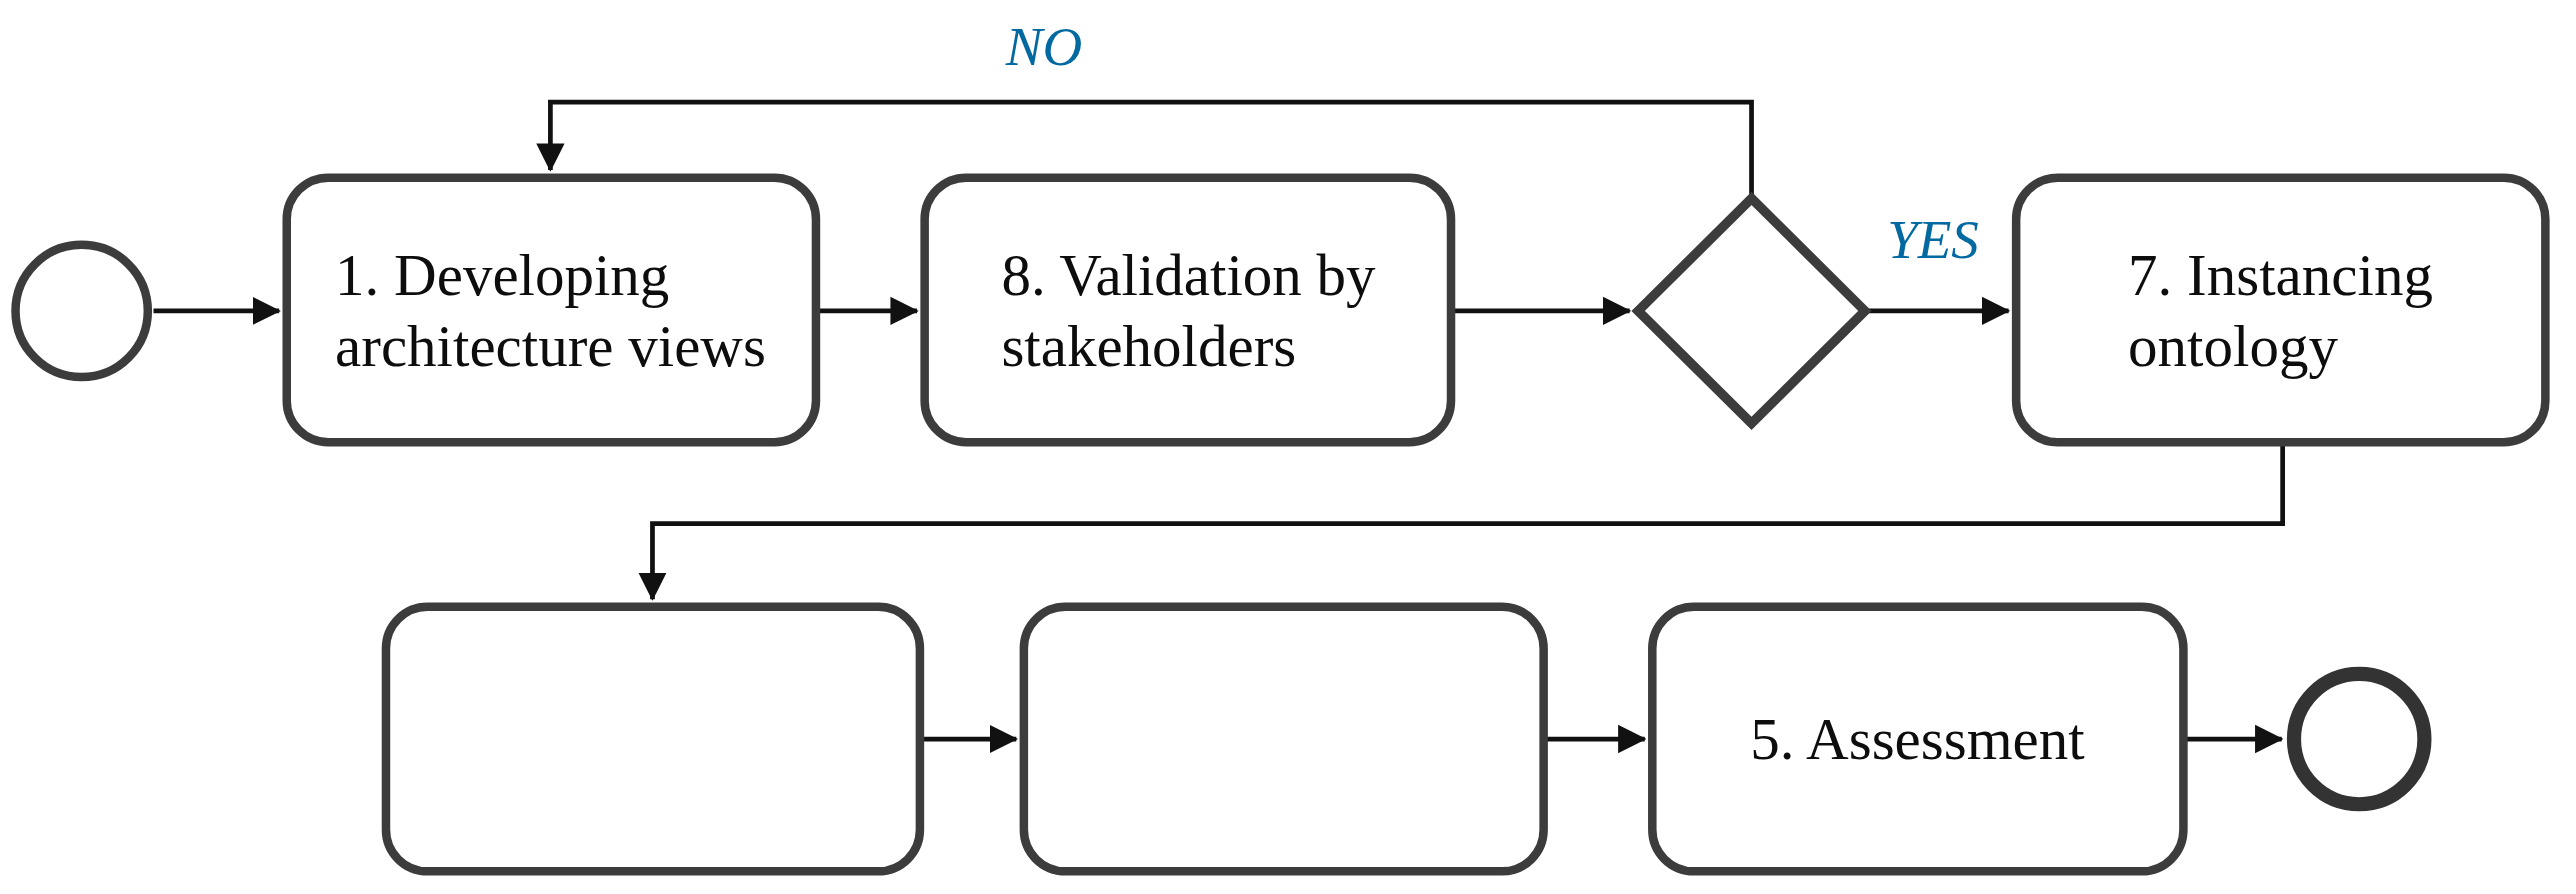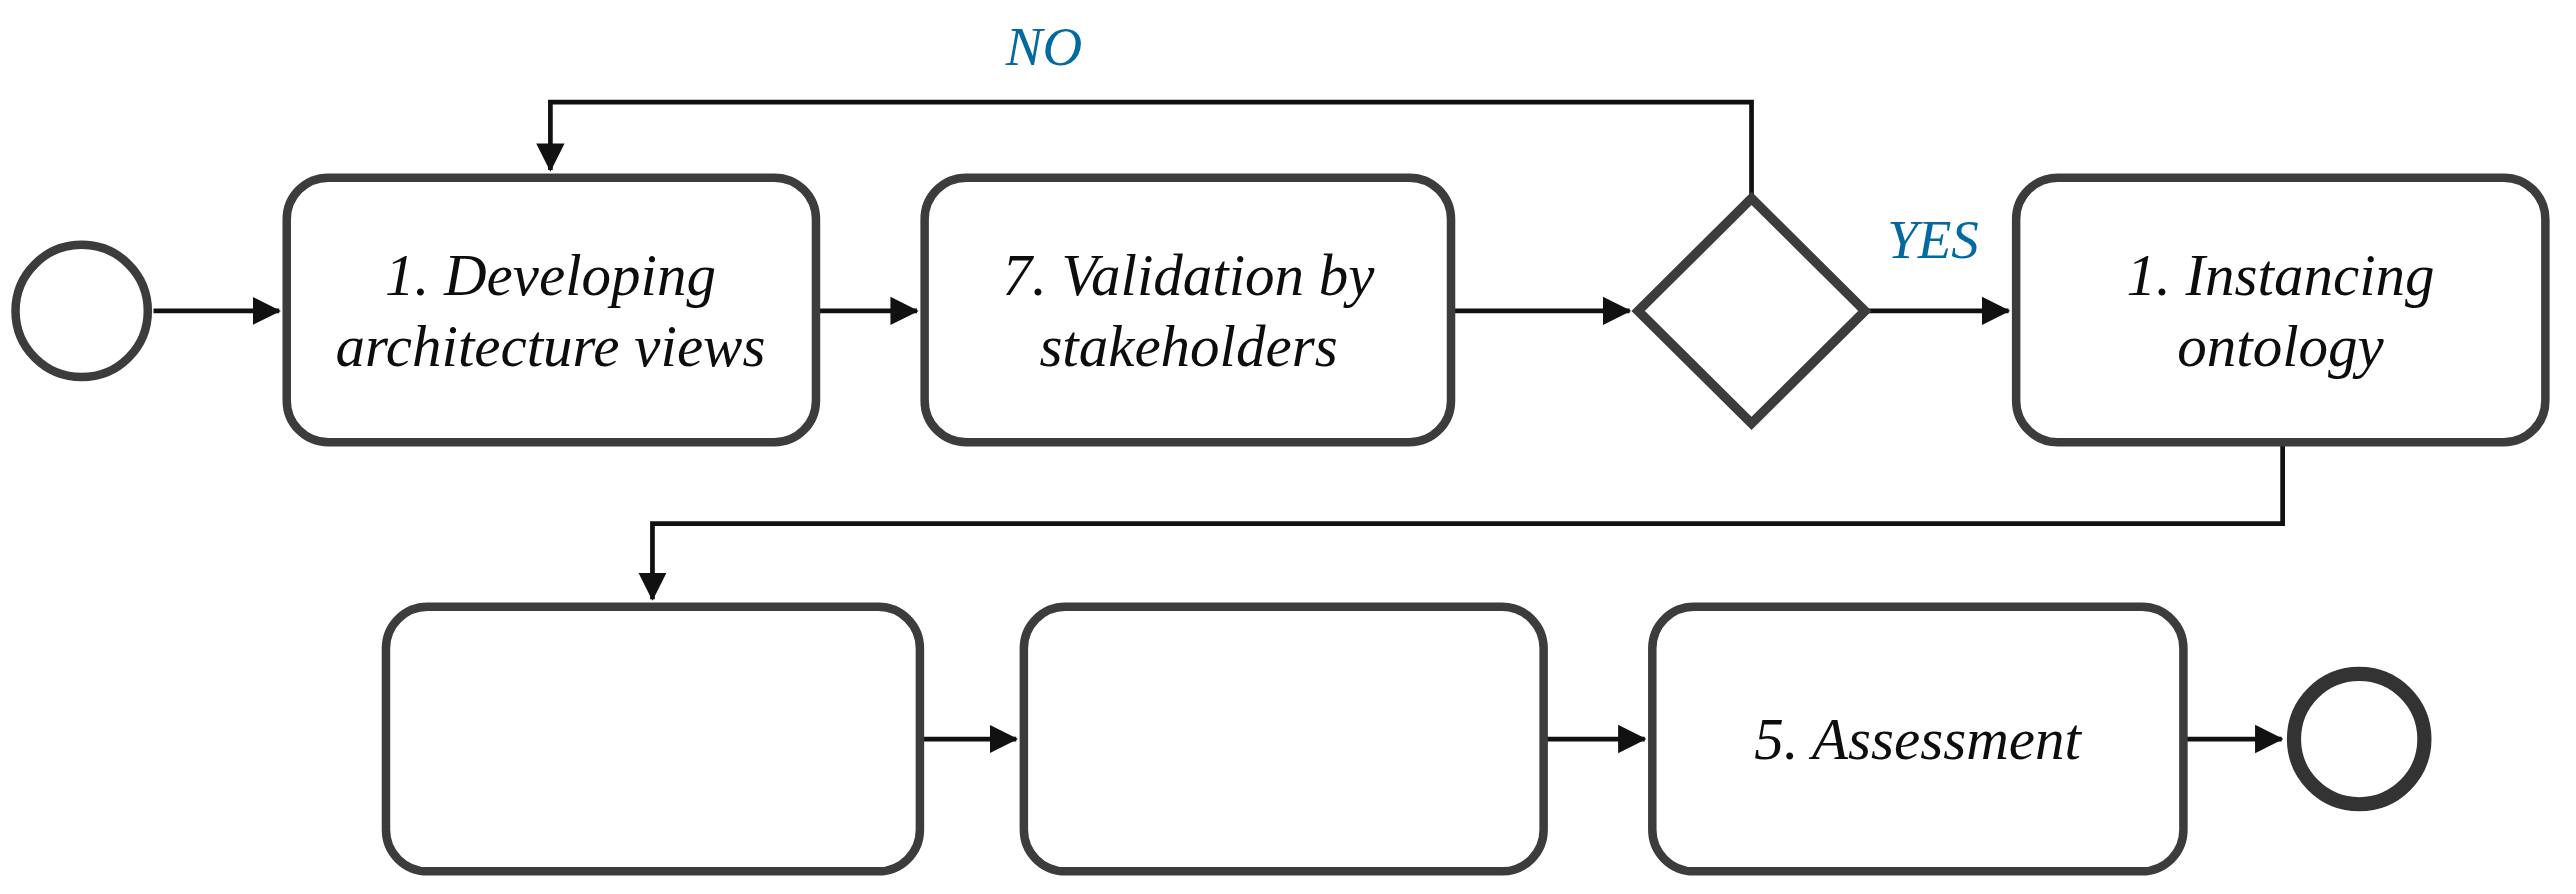--- a/index.html
+++ b/index.html
@@ -10,22 +10,20 @@
     background: #ffffff;
     font-family: "Liberation Serif", "DejaVu Serif", serif;
     overflow: hidden;
   }
   .canvas svg { position: absolute; left: 0; top: 0; }
   .label {
     position: absolute;
     display: flex;
     align-items: center;
     justify-content: center;
-    text-align: center;
-    font-style: italic;
     font-size: 59px;
     line-height: 1.2;
     color: #0d0d0d;
     white-space: pre-line;
     pointer-events: none;
   }
   .edge-label {
     position: absolute;
     font-style: italic;
     font-size: 55px;
@@ -73,24 +71,24 @@
     <rect x="1083" y="642" width="550" height="280" rx="44" ry="44" fill="#ffffff" stroke="#3c3c3c" stroke-width="9"></rect>
 
     <rect x="1748" y="642" width="562" height="280" rx="44" ry="44" fill="#ffffff" stroke="#3c3c3c" stroke-width="9"></rect>
 
     <circle cx="2496" cy="782" r="69" fill="#ffffff" stroke="#333333" stroke-width="15"></circle>
   </svg>
 
   <div class="label" style="left:286px; top:178px; width:529px; height:265px;">1. Developing
 architecture views</div>
 
-  <div class="label" style="left:925px; top:178px; width:527px; height:265px;">7. Validation by
+  <div class="label" style="left:925px; top:178px; width:527px; height:265px;">8. Validation by
 stakeholders</div>
 
-  <div class="label" style="left:2016px; top:178px; width:529px; height:265px;">1. Instancing
+  <div class="label" style="left:2016px; top:178px; width:529px; height:265px;">7. Instancing
 ontology</div>
 
 
 
   <div class="label" style="left:1652px; top:607px; width:531px; height:265px;">5. Assessment</div>
 
 
   <div class="edge-label" style="left:978px; top:15px; width:132px;">NO</div>
 
   <div class="edge-label" style="left:1862px; top:208px; width:142px;">YES</div>

